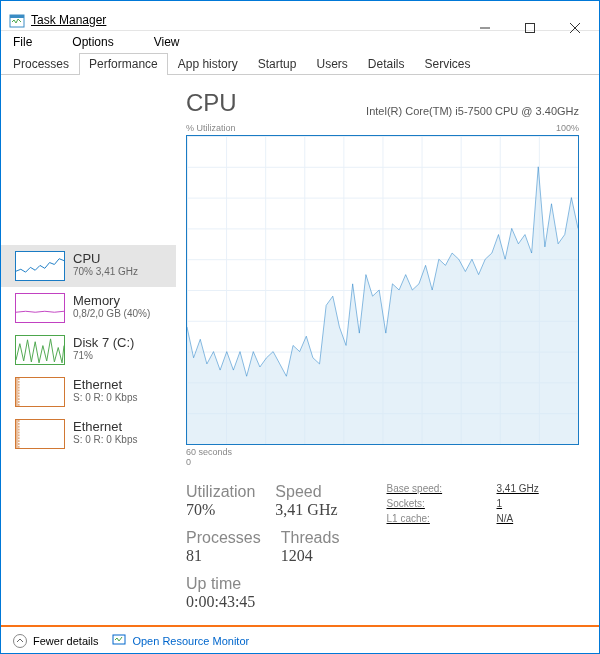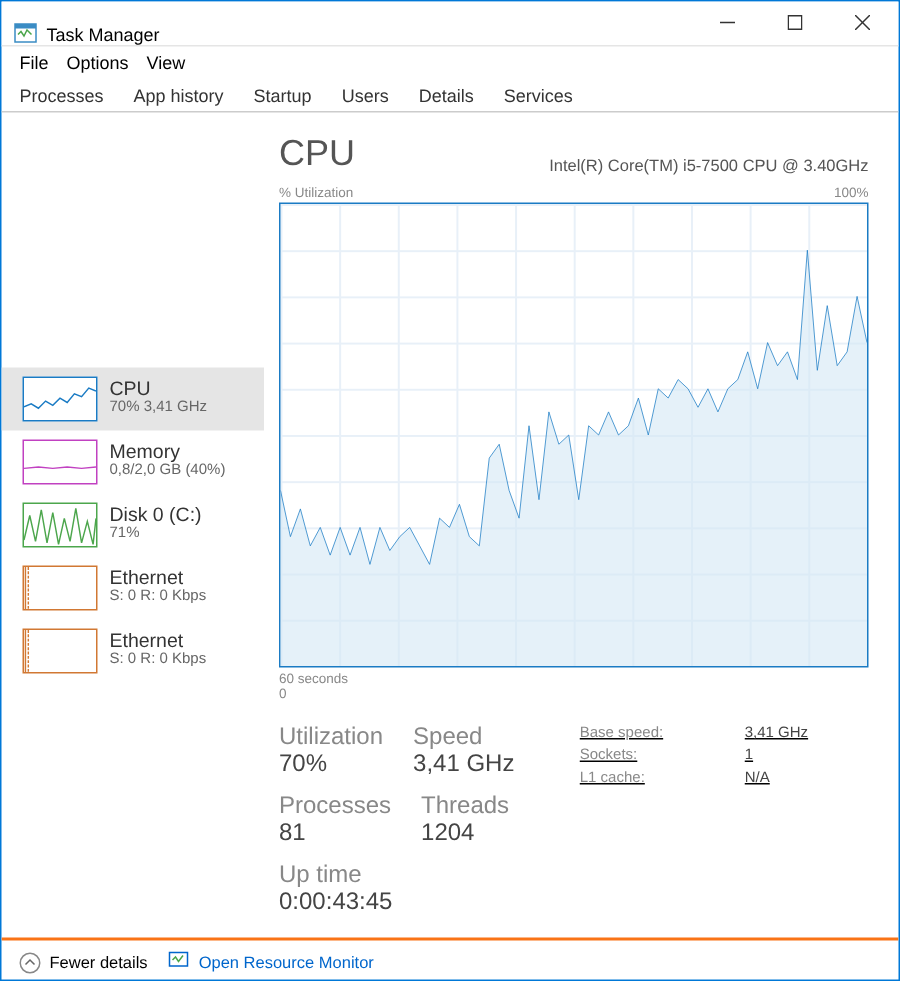--- a/index.html
+++ b/index.html
@@ -1,25 +1,25 @@
 <!DOCTYPE html>
 <html><head>
   <meta charset="utf-8">
   <style>
     * { box-sizing: border-box; margin: 0; padding: 0; font-family: 'Segoe UI', Tahoma, sans-serif; }
     body { width: 600px; height: 654px; background: #fff; border: 1px solid #0078d7; overflow: hidden; }
     
-    .titlebar { height: 30px; display: flex; align-items: flex-end; padding: 0 2px; background: #fff; border-bottom: 1px solid #e5e5e5; }
+    .titlebar { height: 30px; display: flex; align-items: flex-start; padding: 12px 2px; background: #fff; border-bottom: 1px solid #e5e5e5; text-decoration: underline; }
     .titlebar-icon { width: 16px; height: 16px; margin: 0 6px; }
     .titlebar-title { font-size: 12px; flex: 1; }
     .titlebar-btns { display: flex; }
     .titlebar-btn { width: 45px; height: 30px; display: flex; align-items: center; justify-content: center; }
     .titlebar-btn svg { width: 10px; height: 10px; }
     
-    .menubar { display: flex; padding: 2px 6px; font-size: 12px; }
+    .menubar { display: flex; padding: 2px 6px; font-size: 12px; gap: 28px; }
     .menubar-item { padding: 2px 6px; }
     
     .tabs { display: flex; border-bottom: 1px solid #ccc; font-size: 12px; padding-left: 2px; }
     .tab { padding: 3px 9px 4px; border: 1px solid transparent; border-bottom: none; margin-bottom: -1px; color: #333; }
     .tab.active { border-color: #ccc; background: #fff; }
     
     .content { display: flex; height: 550px; align-items: center; }
     
     .sidebar { width: 175px; padding: 4px 0; }
     .side-item { display: flex; padding: 6px 10px 6px 14px; gap: 8px; align-items: flex-start; }
@@ -44,21 +44,21 @@
       background-size: 10% 10%; }
     .chart-bottom-labels { display: flex; justify-content: space-between; font-size: 9px; color: #888; margin-top: 2px; flex-direction: column; }
     .chart-line { position: absolute; top: 0; left: 0; width: 100%; height: 100%; }
     
     .stats { display: flex; margin-top: 16px; gap: 8px; }
     .stats-left { flex: 1; }
     .stats-right { flex: 1; text-decoration: underline; }
     .stat-group { display: flex; gap: 20px; margin-bottom: 10px; }
     .stat-item { min-width: 65px; }
     .stat-label { font-size: 16px; color: #888; }
-    .stat-val { font-size: 16px; color: #444; }
+    .stat-val { font-size: 16px; color: #444; font-family: Liberation Serif, serif; }
     .kv-row { display: flex; font-size: 10px; margin-bottom: 4px; }
     .kv-k { width: 110px; color: #888; }
     .kv-v { color: #444; }
     
     .footer { display: flex; align-items: center; padding: 6px 12px; border-top: 2px solid #f97316; font-size: 11px; gap: 14px; }
     .footer-item { display: flex; align-items: center; gap: 6px; }
     .footer-link { color: #0066cc; }
     .circle-icon { width: 14px; height: 14px; border: 1px solid #888; border-radius: 50%; display: flex; align-items: center; justify-content: center; }
   </style>
 </head>
@@ -94,20 +94,21 @@
 </div>
 
 <div class="menubar">
   <div class="menubar-item">File</div>
   <div class="menubar-item">Options</div>
   <div class="menubar-item">View</div>
 </div>
 
 <div class="tabs">
   <div class="tab">Processes</div>
+  <div class="tab active">Performance</div>
   <div class="tab">App history</div>
   <div class="tab">Startup</div>
   <div class="tab">Users</div>
   <div class="tab">Details</div>
   <div class="tab">Services</div>
 </div>
 
 <div class="content">
 
   <div class="sidebar">
@@ -133,21 +134,21 @@
         <div class="side-sub">0,8/2,0 GB (40%)</div>
       </div>
     </div>
     <div class="side-item">
       <div class="side-thumb disk">
         <svg viewBox="0 0 50 30" preserveAspectRatio="none">
             <polyline points="0,25 4,8 8,26 12,4 16,27 20,6 24,28 28,10 32,26 36,3 40,27 44,12 48,28 50,10" fill="none" stroke="#4ca64c" stroke-width="1"></polyline>
           </svg>
       </div>
       <div class="side-info">
-        <div class="side-title">Disk 0 (C:)</div>
+        <div class="side-title">Disk 7 (C:)</div>
         <div class="side-sub">71%</div>
       </div>
     </div>
     <div class="side-item">
       <div class="side-thumb eth">
         <svg viewBox="0 0 50 30" preserveAspectRatio="none">
             <line x1="1" y1="0" x2="1" y2="30" stroke="#d17833" stroke-width="1"></line>
             <line x1="3" y1="0" x2="3" y2="30" stroke="#d17833" stroke-width="1" stroke-dasharray="2 1"></line>
           </svg>
       </div>

